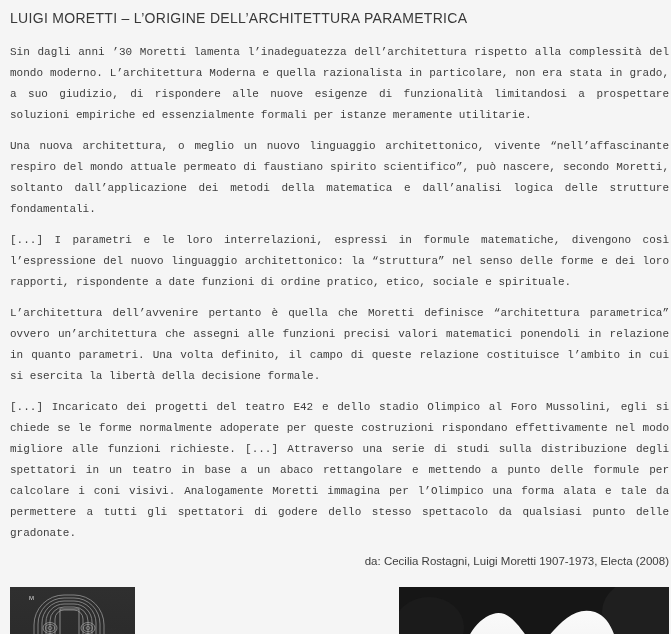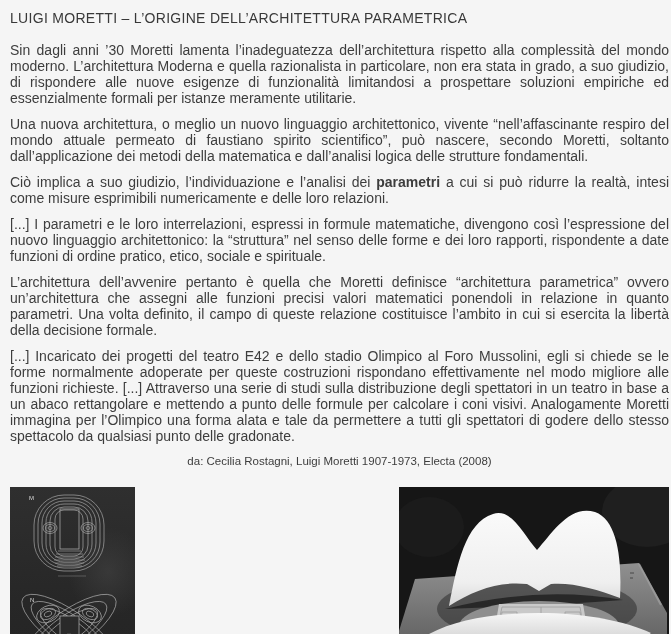--- a/index.html
+++ b/index.html
@@ -8,47 +8,47 @@
     background:#f5f5f5;
     font-family:"Liberation Sans", sans-serif;
     color:#3d3d3d;
   }
   .page{padding:7px 2px 0 10px;}
   .page-title{
     font-size:14px;font-weight:400;letter-spacing:.3px;
     margin:3px 0 0 0;color:#383838;
   }
   .para{
-    font-size:14px;line-height:16px;text-align:justify;
+    font-size:11px;line-height:21px;text-align:justify;
     margin:10px 0 0 0;
+    font-family:Liberation Mono, monospace;
   }
   .para.first{margin-top:16px;}
   .para b{font-weight:700;}
   .citation{
-    font-size:11.5px;line-height:15px;margin:10px 0 0 0;text-align:center;
+    font-size:11.5px;line-height:15px;margin:10px 0 0 0;text-align:right;
   }
   .figures{
     display:flex;justify-content:space-between;align-items:flex-start;
     margin-top:18px;
   }
   figure{margin:0;padding:0;font-size:0;}
   svg{display:block;}
 </style>
 </head>
 <body>
 
 <div class="page">
 
   <h1 class="page-title">LUIGI MORETTI – L’ORIGINE DELL’ARCHITETTURA PARAMETRICA</h1>
 
   <p class="para first">Sin dagli anni ’30 Moretti lamenta l’inadeguatezza dell’architettura rispetto alla complessità del mondo moderno. L’architettura Moderna e quella razionalista in particolare, non era stata in grado, a suo giudizio, di rispondere alle nuove esigenze di funzionalità limitandosi a prospettare soluzioni empiriche ed essenzialmente formali per istanze meramente utilitarie.</p>
 
   <p class="para">Una nuova architettura, o meglio un nuovo linguaggio architettonico, vivente “nell’affascinante respiro del mondo attuale permeato di faustiano spirito scientifico”, può nascere, secondo Moretti, soltanto dall’applicazione dei metodi della matematica e dall’analisi logica delle strutture fondamentali.</p>
 
-  <p class="para"><span>Ciò implica a suo giudizio, l’individuazione e l’analisi dei </span><b>parametri</b><span> a cui si può ridurre la realtà, intesi come misure esprimibili numericamente e delle loro relazioni.</span></p>
 
   <p class="para">[...] I parametri e le loro interrelazioni, espressi in formule matematiche, divengono così l’espressione del nuovo linguaggio architettonico: la “struttura” nel senso delle forme e dei loro rapporti, rispondente a date funzioni di ordine pratico, etico, sociale e spirituale.</p>
 
   <p class="para">L’architettura dell’avvenire pertanto è quella che Moretti definisce “architettura parametrica” ovvero un’architettura che assegni alle funzioni precisi valori matematici ponendoli in relazione in quanto parametri. Una volta definito, il campo di queste relazione costituisce l’ambito in cui si esercita la libertà della decisione formale.</p>
 
   <p class="para">[...] Incaricato dei progetti del teatro E42 e dello stadio Olimpico al Foro Mussolini, egli si chiede se le forme normalmente adoperate per queste costruzioni rispondano effettivamente nel modo migliore alle funzioni richieste. [...] Attraverso una serie di studi sulla distribuzione degli spettatori in un teatro in base a un abaco rettangolare e mettendo a punto delle formule per calcolare i coni visivi. Analogamente Moretti immagina per l’Olimpico una forma alata e tale da permettere a tutti gli spettatori di godere dello stesso spettacolo da qualsiasi punto delle gradonate.</p>
 
   <p class="citation">da: Cecilia Rostagni, Luigi Moretti 1907-1973, Electa (2008)</p>
 
   <div class="figures">

